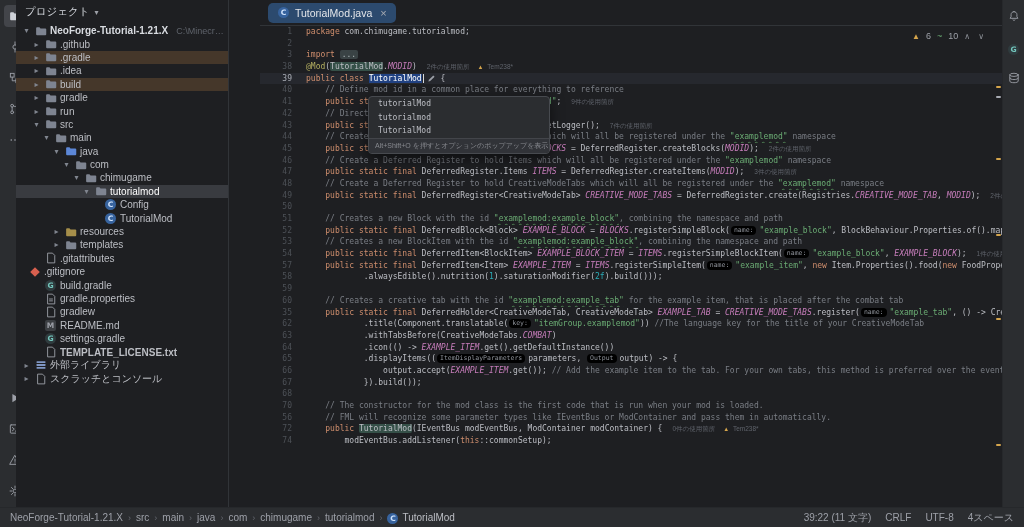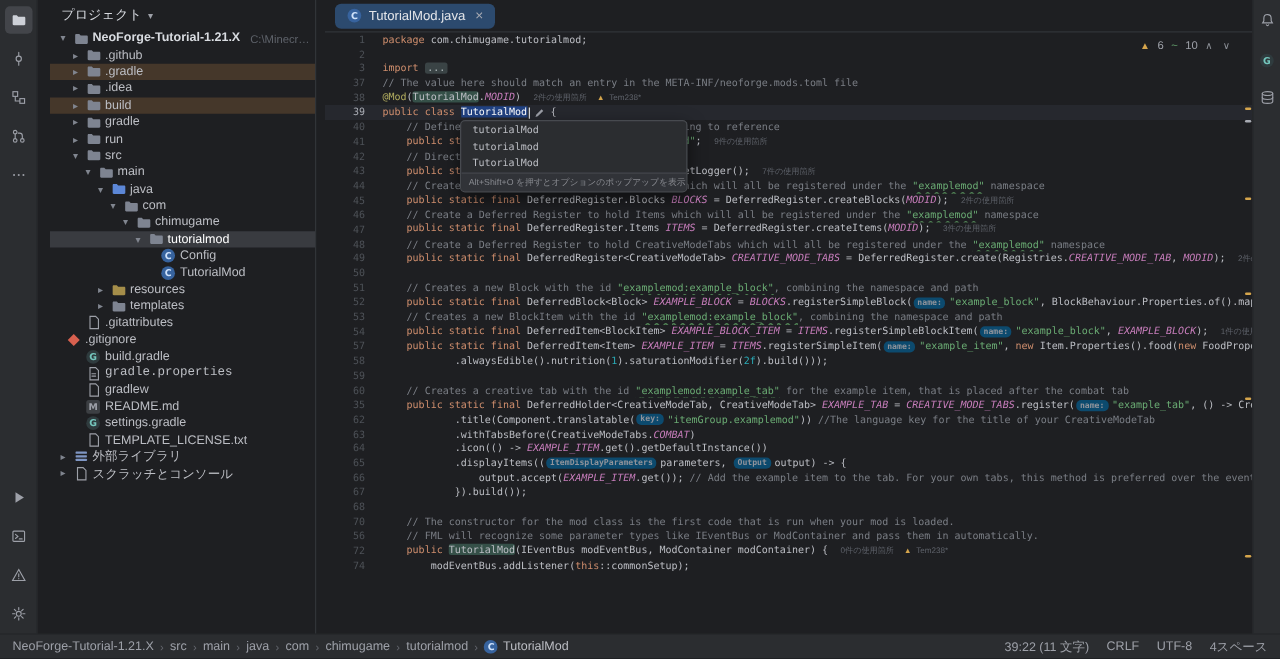--- a/index.html
+++ b/index.html
@@ -9,21 +9,21 @@
   
   .leftstrip{position:absolute;left:0;top:0;width:30px;bottom:20px;background:#2b2d30;border-right:1px solid #26282b;display:flex;flex-direction:column;align-items:center;padding:5px 0;box-sizing:border-box;}
   .rightstrip{position:absolute;right:0;top:0;width:22px;bottom:20px;background:#2b2d30;border-left:1px solid #26282b;display:flex;flex-direction:column;align-items:center;padding:5px 0;box-sizing:border-box;}
   .stripgroup{display:flex;flex-direction:column;gap:9px;align-items:center;}
   .spacer{flex:1;}
   .tool{width:22px;height:22px;border-radius:4px;display:flex;align-items:center;justify-content:center;}
   .tool.active{background:#43454a;}
   .tool svg{display:block;}
 
   
-  .project{position:absolute;left:40px;top:0;width:213px;bottom:20px;background:#1e1f22;border-right:1px solid #313438;font-size:10px;overflow:hidden;box-sizing:border-box;}
+  .project{position:absolute;left:16px;top:0;width:213px;bottom:20px;background:#1e1f22;border-right:1px solid #313438;font-size:10px;overflow:hidden;box-sizing:border-box;}
   .phead{height:24px;display:flex;align-items:center;gap:5px;padding:0 9px;color:#d5d8de;font-size:10.5px;}
   .pchev{color:#9da0a8;font-size:8px;}
   .trow{height:13.4px;display:flex;align-items:center;gap:3px;white-space:nowrap;overflow:hidden;color:#bcbec4;cursor:default;}
   .trow.sel{background:#393b40;}
   .trow.hl{background:#45372a;}
   .chev{width:9px;flex:none;text-align:center;color:#80858f;font-size:8px;}
   .ticon{width:13px;flex:none;display:inline-flex;justify-content:center;align-items:center;}
   .ticon svg{display:block;}
   .tlabel{flex:none;}
   .tlabel.rootlab{font-weight:bold;color:#d8dbe0;}
@@ -40,21 +40,21 @@
   .cline{display:flex;height:11.7px;align-items:center;}
   .cline.cur{background:#26282e;}
   .lnum{width:32px;flex:none;text-align:right;color:#4d5157;padding-right:4px;}
   .cur .lnum{color:#a8abb3;}
   .lcontent{padding-left:10px;white-space:pre;overflow:hidden;flex:1;}
   .k{color:#cf8e6d;} .p{color:#bcbec4;} .c{color:#7a7e85;} .s{color:#6aab73;}
   .f{color:#c77dbb;font-style:italic;} .a{color:#b3ae60;text-align:center;} .num{color:#2aacb8;}
   .cl{color:#6aab73;text-decoration-line:underline;text-decoration-style:wavy;text-decoration-color:#4e8052;text-underline-offset:2px;}
   .occ{background:#355048;border-radius:2px;}
   .sel{background:#214283;color:#ffffff;}
-  .ch{display:inline-block;background:#0c4a6e;color:#8f939b;border-radius:4px;padding:0 3px;margin:0 3px 0 1px;font-size:6.5px;line-height:9px;vertical-align:middle;font-weight:bold;}
+  .ch{display:inline-block;background:#000000;color:#8f939b;border-radius:4px;padding:0 3px;margin:0 3px 0 1px;font-size:6.5px;line-height:9px;vertical-align:middle;}
   .fold{background:#3a4345;color:#aeb8ba;border-radius:2px;padding:0 2px;}
   .u{color:#5f636b;font-size:6.5px;margin-left:10px;font-family:"Liberation Sans","DejaVu Sans",sans-serif;}
   .au{color:#5f636b;font-size:6.5px;margin-left:8px;font-family:"Liberation Sans","DejaVu Sans",sans-serif;}
   .au .au-ic{color:#d5a54c;font-size:6px;margin-right:2px;}
   .caret{display:inline-block;width:1px;height:9px;background:#d6d9de;vertical-align:middle;margin-left:1px;}
   .inline-icon{margin-left:3px;vertical-align:middle;}
   .inline-icon svg{vertical-align:middle;}
 
   .inspect{position:absolute;top:31px;right:16px;display:flex;gap:6px;align-items:center;color:#9da0a8;font-size:9px;z-index:3;}
   .inspect .wtri{color:#d5a54c;font-size:8px;}
@@ -337,21 +337,21 @@
           </span>
           <span class="tlabel">.gitignore</span>
         </div>
         <div class="trow" style="padding-left: 16px;">
           <span class="chev"></span>
           <span class="ticon">
             <span class="licon" style="background:#2f3b3e;color:#74c6bd">G</span>
           </span>
           <span class="tlabel">build.gradle</span>
         </div>
-        <div class="trow" style="padding-left: 16px; font-family: Liberation Mono, monospace;">
+        <div class="trow" style="padding-left: 16px;">
           <span class="chev"></span>
           <span class="ticon">
             <svg width="12" height="12" viewBox="0 0 16 16" xmlns="http://www.w3.org/2000/svg">
               <path d="M4 1.5h6l3 3V14.5H4z" stroke="#9da0a8" stroke-width="1.2" fill="none" stroke-linecap="round"></path>
               <path d="M6 8h4M6 10.5h4" stroke="#9da0a8" stroke-width="1.2" fill="none" stroke-linecap="round"></path>
             </svg>
           </span>
           <span class="tlabel">gradle.properties</span>
         </div>
         <div class="trow" style="padding-left: 16px;">
@@ -370,21 +370,21 @@
           </span>
           <span class="tlabel">README.md</span>
         </div>
         <div class="trow" style="padding-left: 16px;">
           <span class="chev"></span>
           <span class="ticon">
             <span class="licon" style="background:#2f3b3e;color:#74c6bd">G</span>
           </span>
           <span class="tlabel">settings.gradle</span>
         </div>
-        <div class="trow" style="padding-left: 16px;">
+        <div class="trow" style="padding-left: 16px; font-weight: bold;">
           <span class="chev"></span>
           <span class="ticon">
             <svg width="12" height="12" viewBox="0 0 16 16" xmlns="http://www.w3.org/2000/svg">
               <path d="M4 1.5h6l3 3V14.5H4z" stroke="#9da0a8" stroke-width="1.2" fill="none" stroke-linecap="round"></path>
             </svg>
           </span>
           <span class="tlabel">TEMPLATE_LICENSE.txt</span>
         </div>
         <div class="trow" style="padding-left: 6px;">
           <span class="chev">▸</span>
@@ -425,24 +425,20 @@
           <span class="lnum">1</span>
           <span class="lcontent"><span class="k">package </span><span class="p">com.chimugame.tutorialmod;</span></span>
         </div>
         <div class="cline">
           <span class="lnum">2</span>
           <span class="lcontent"></span>
         </div>
         <div class="cline">
           <span class="lnum">3</span>
           <span class="lcontent"><span class="k">import </span><span class="fold">...</span></span>
-        </div>
-        <div class="cline">
-          <span class="lnum">37</span>
-          <span class="lcontent"><span class="c">// The value here should match an entry in the META-INF/neoforge.mods.toml file</span></span>
         </div>
         <div class="cline">
           <span class="lnum">38</span>
           <span class="lcontent"><span class="a">@Mod</span><span class="p">(</span><span class="occ">TutorialMod</span><span class="p">.</span><span class="f">MODID</span><span class="p">)</span><span class="u">2件の使用箇所</span><span class="au"><span class="au-ic">▲</span><span> Tem238*</span></span></span>
         </div>
         <div class="cline cur">
           <span class="lnum">39</span>
           <span class="lcontent"><span class="k">public class </span><span class="sel">TutorialMod</span><span class="caret"></span><span class="inline-icon"><svg width="9" height="9" viewBox="0 0 16 16">
                 <path d="M2.5 13.5l.9-3.2 7.8-7.8 2.3 2.3-7.8 7.8z" fill="#9da0a8"></path>
               </svg></span><span class="p"> {</span></span>

